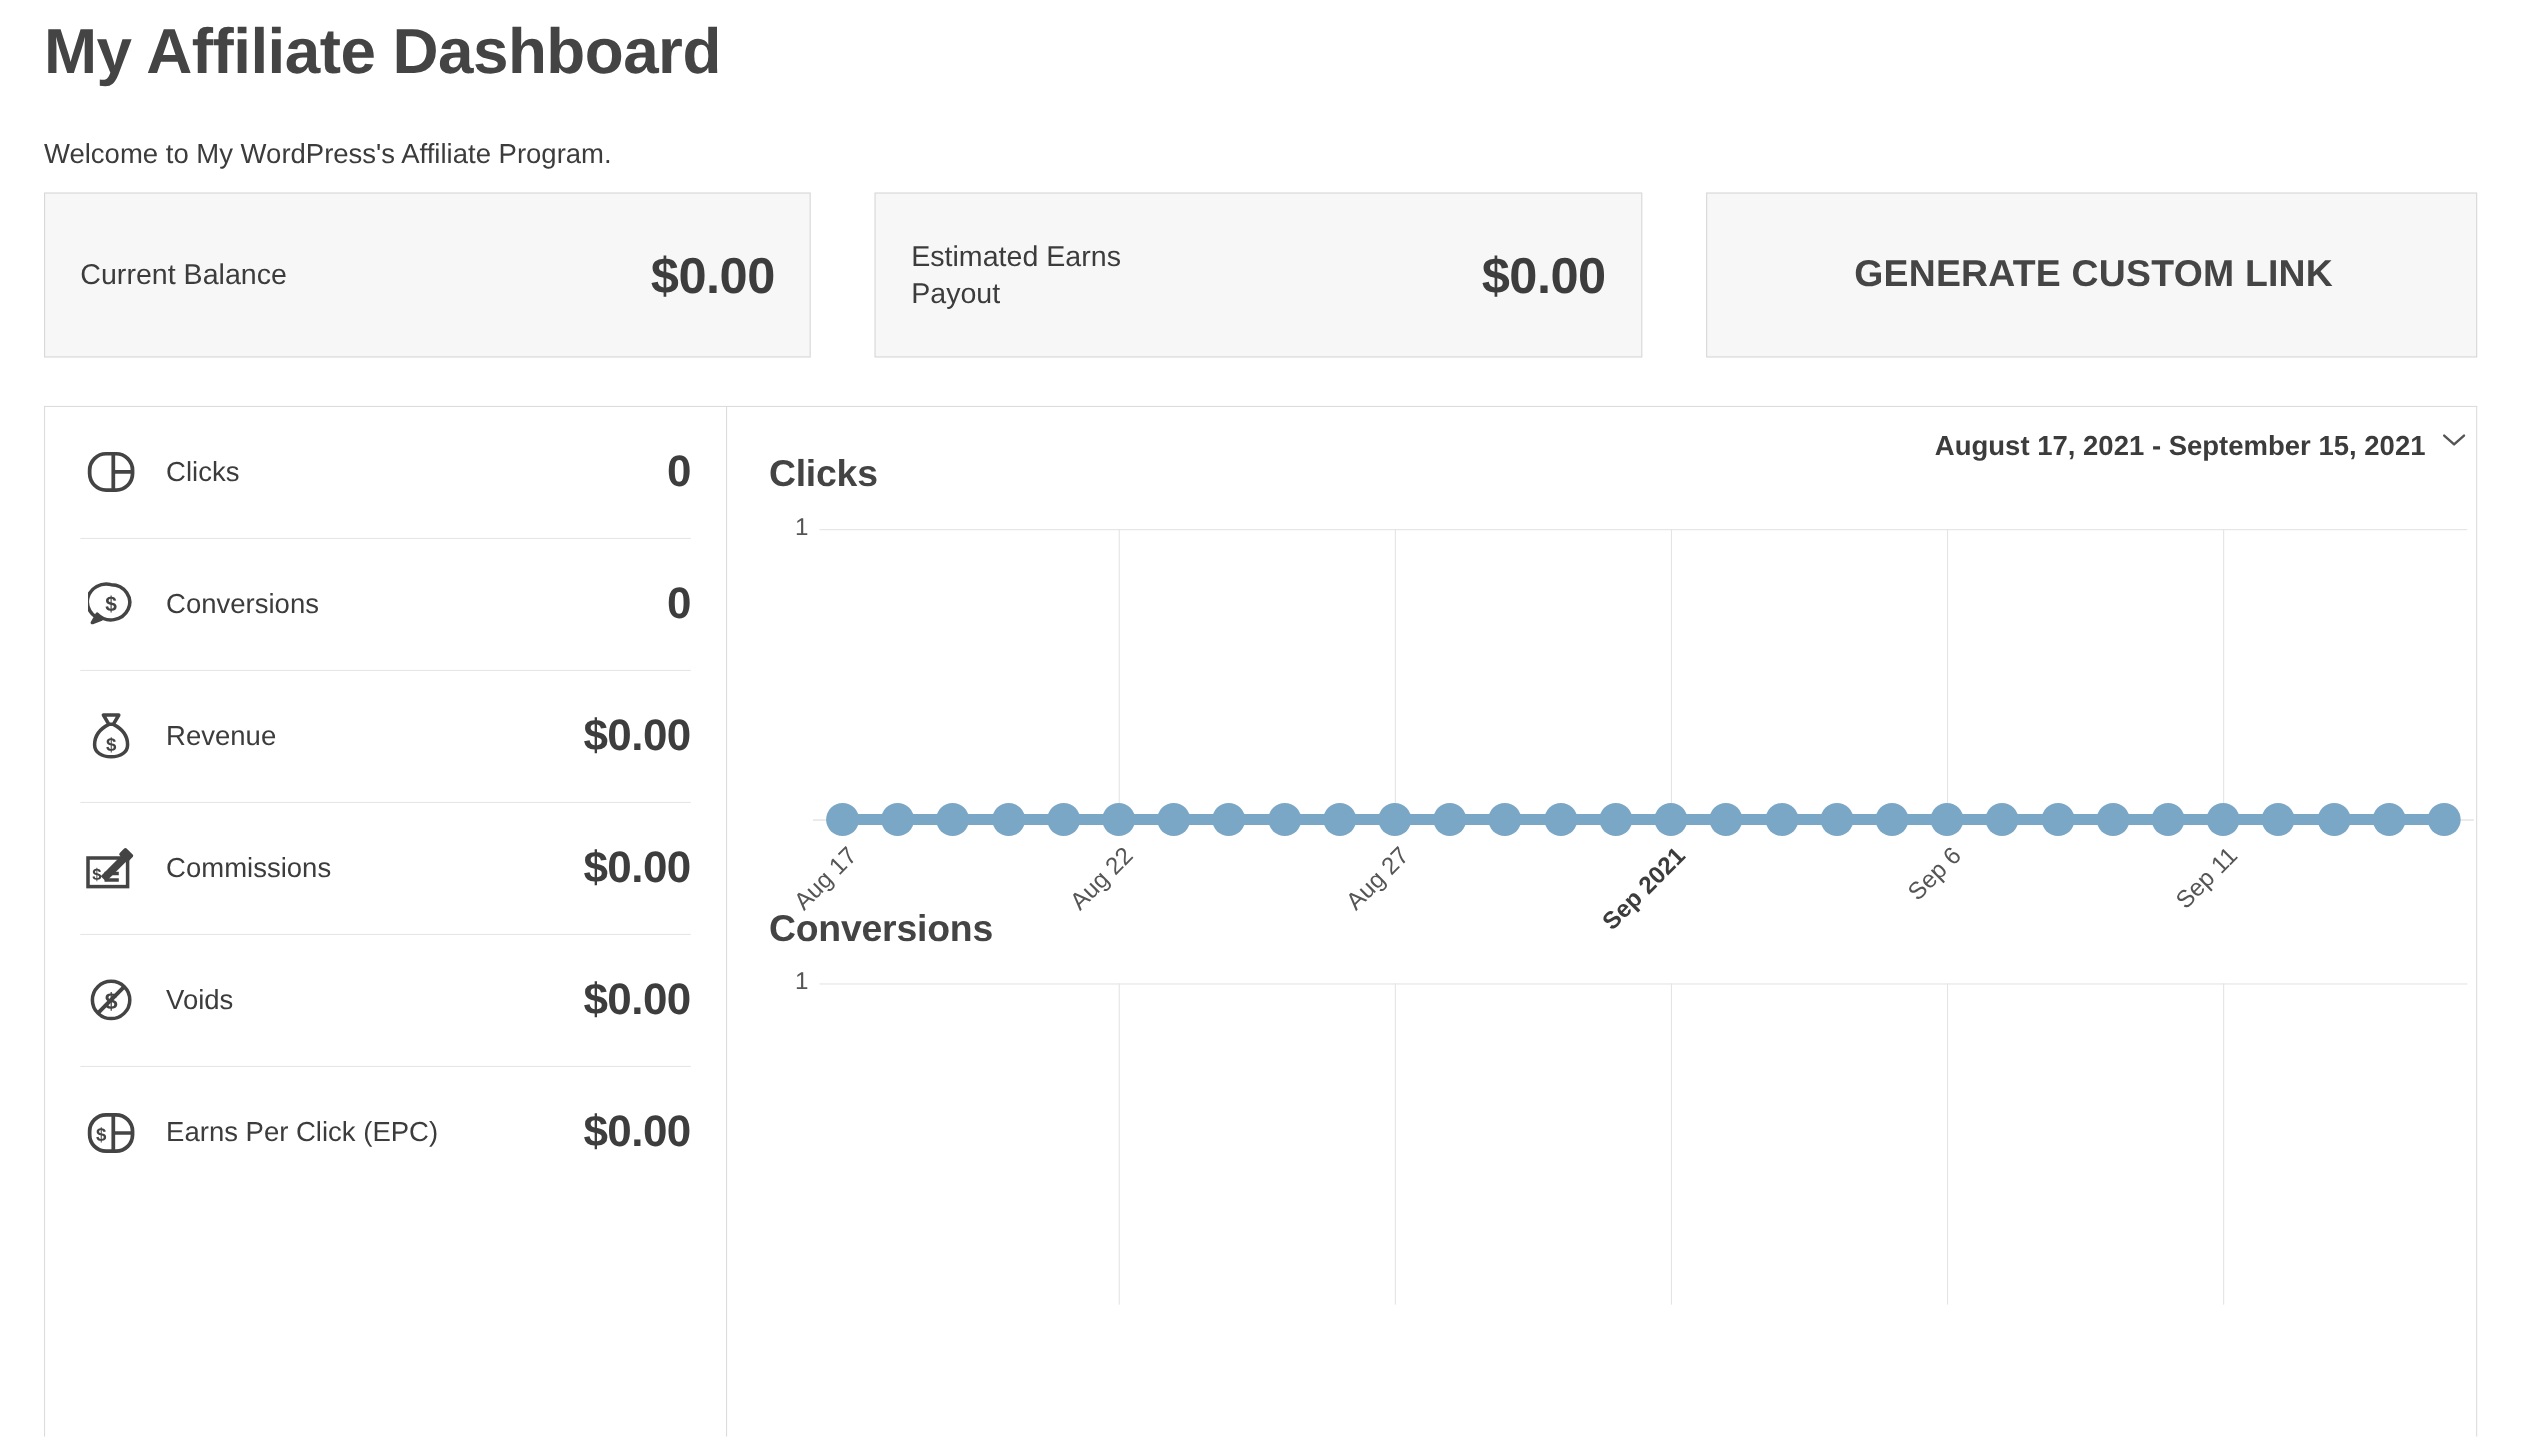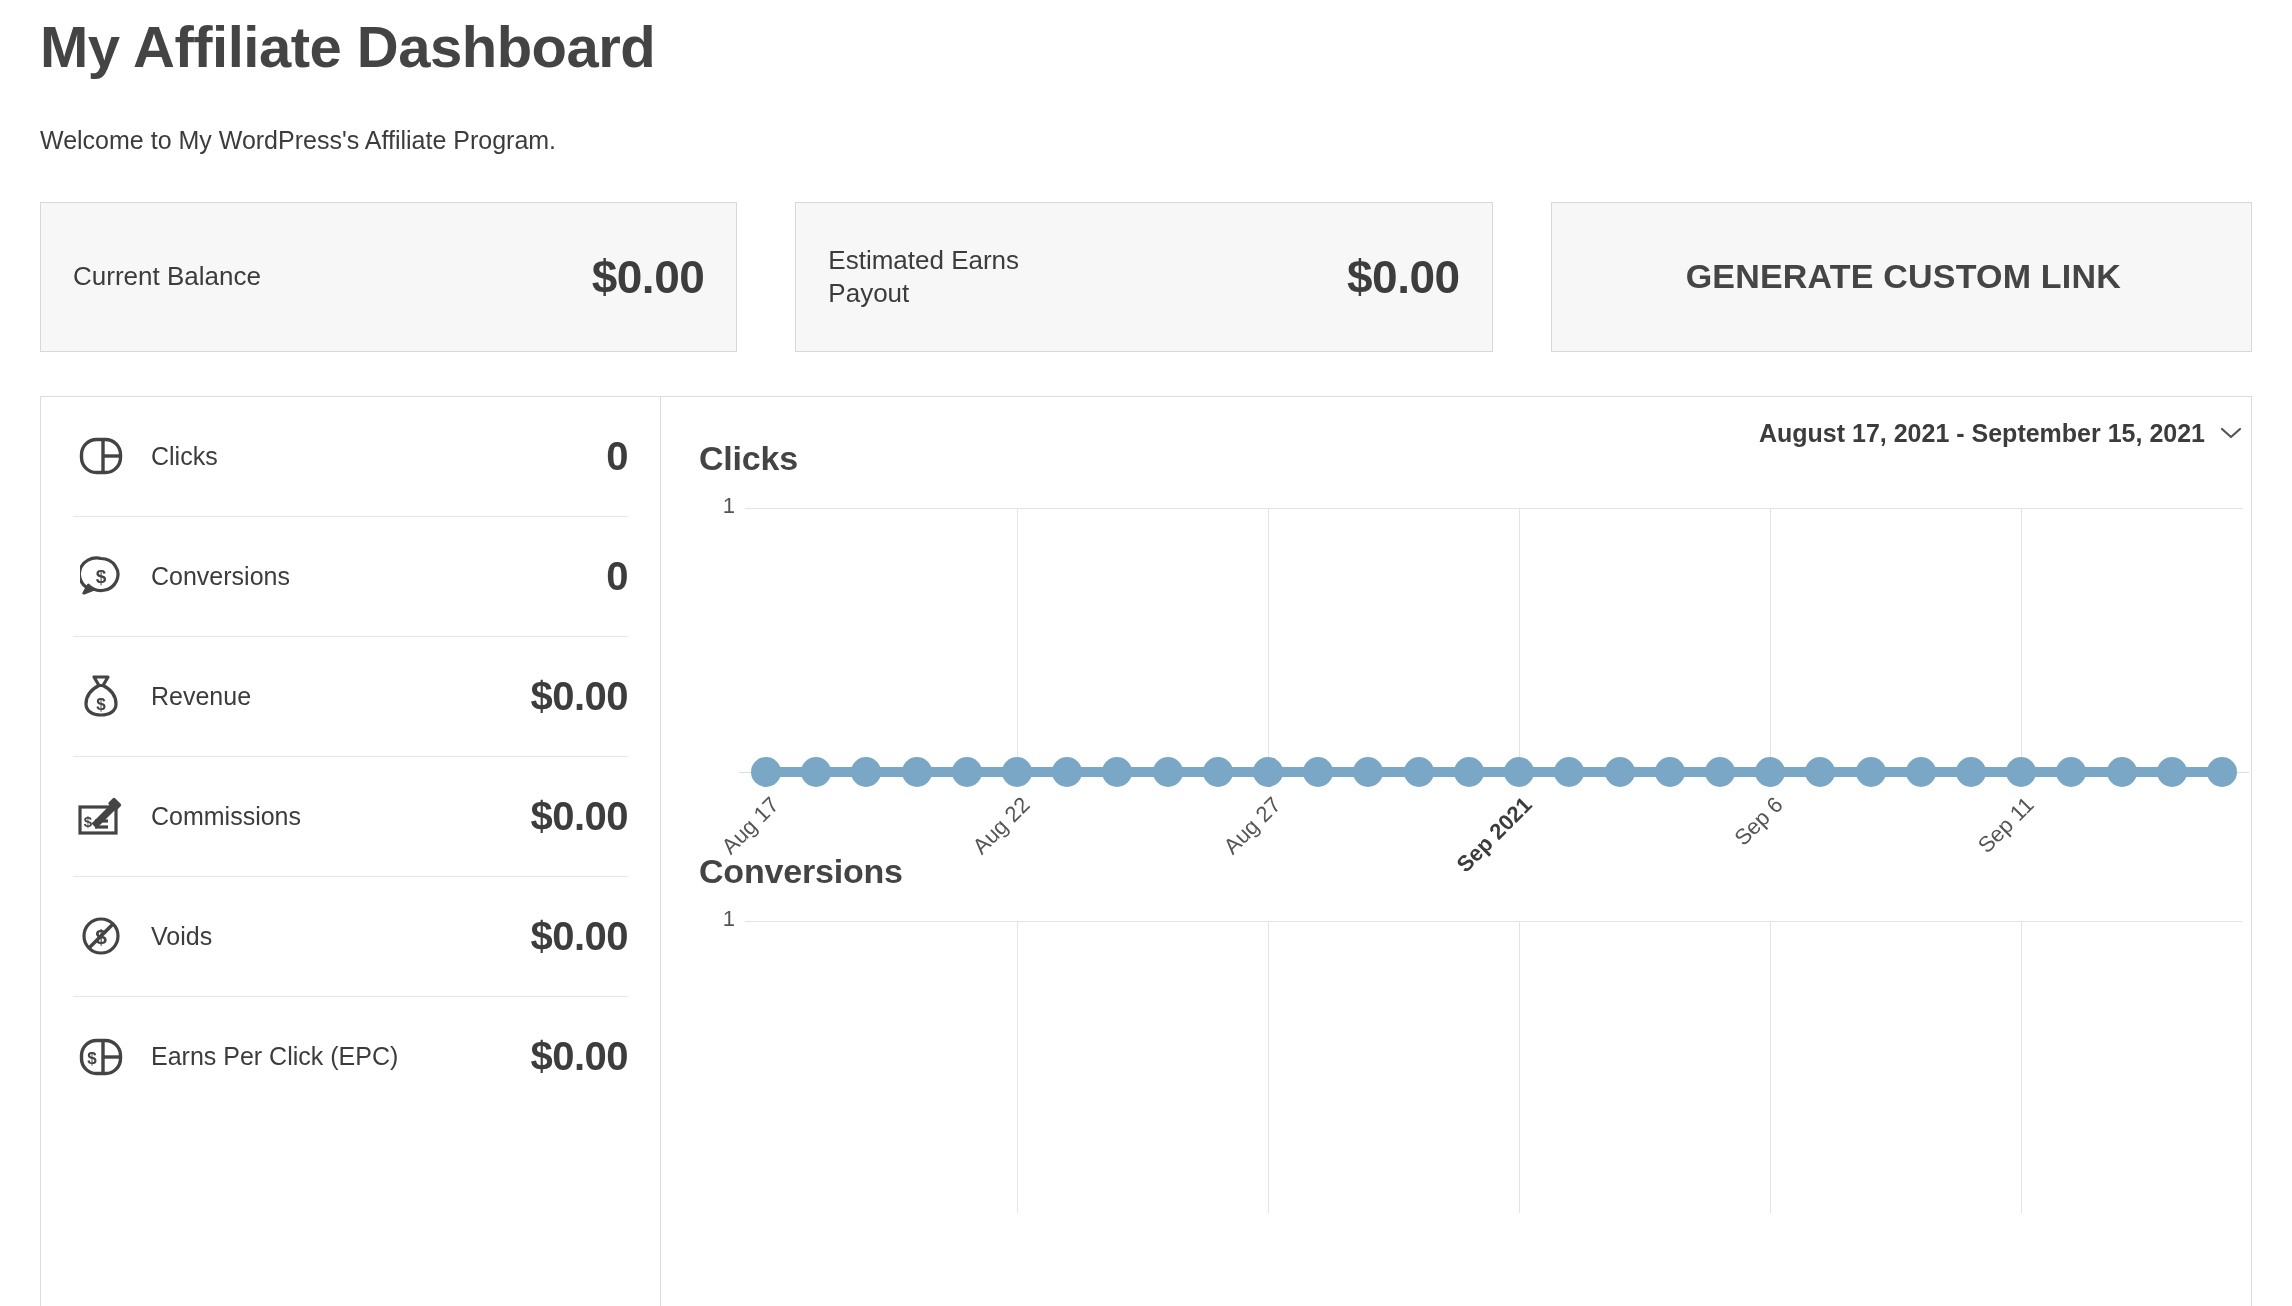--- a/index.html
+++ b/index.html
@@ -28,21 +28,21 @@
     color: #3c3c3c;
     margin: 0;
     padding-top: 44px;
     line-height: 1.2;
   }
 
   
   .cards {
     display: flex;
     gap: 58px;
-    margin-top: 47px;
+    margin-top: 20px;
   }
   .card {
     flex: 1 1 0;
     height: 150px;
     background: #f7f7f7;
     border: 1px solid #d8d8d8;
     display: flex;
     align-items: center;
     justify-content: space-between;
     padding: 0 32px;
@@ -129,21 +129,20 @@
     flex: 1 1 auto;
     position: relative;
     padding: 0 0 0 38px;
     min-width: 0;
   }
   .date-range {
     position: absolute;
     top: 22px;
     right: 8px;
     display: flex;
-    align-items: center;
     gap: 14px;
     cursor: pointer;
   }
   .date-range-label {
     font-size: 25px;
     font-weight: bold;
     color: #3c3c3c;
     white-space: nowrap;
   }
   .chevron { color: #555; display: block; }

